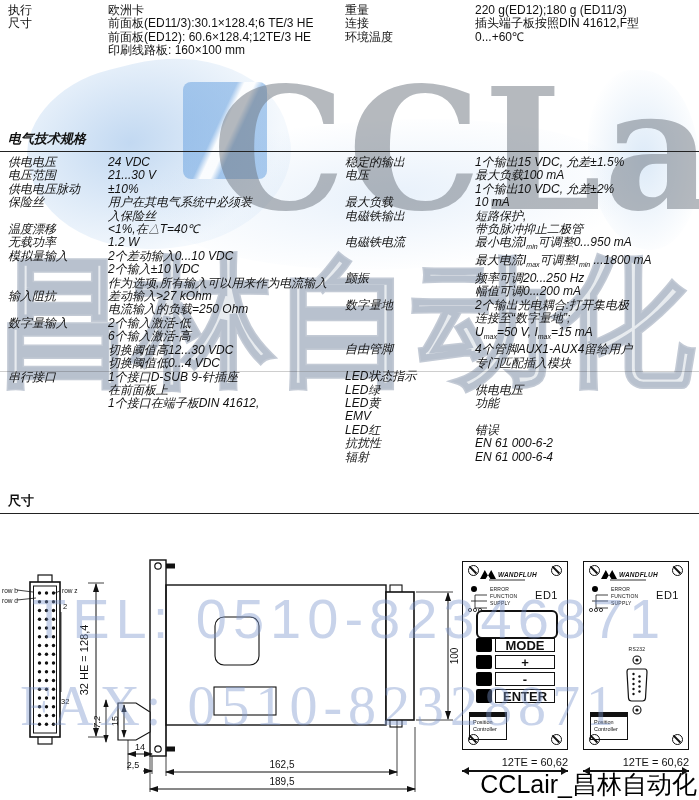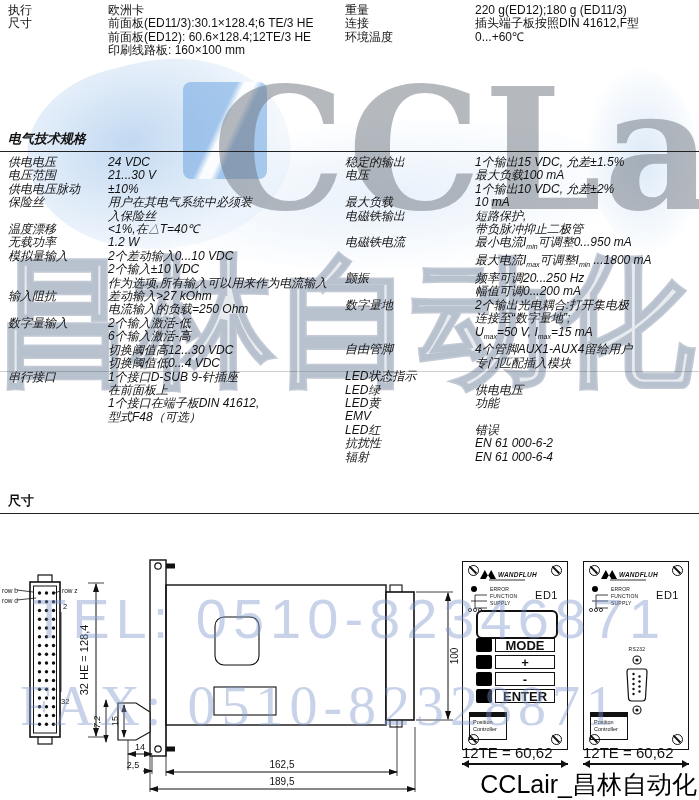--- a/index.html
+++ b/index.html
@@ -59,21 +59,21 @@
   .display{position:absolute;left:13px;top:48px;width:78px;height:25px;border:2px solid #111;border-radius:6px;}
   .btns{position:absolute;left:13px;top:76px;}
   .btn-row{display:flex;align-items:center;margin-bottom:3px;}
   .btn-black{width:16px;height:14px;background:#000;border-radius:2px;margin-right:3px;flex:none;}
   .btn-label{width:60px;height:14px;border:1.5px solid #111;border-radius:0;font-size:13px;font-weight:700;
              text-align:center;line-height:14px;box-sizing:border-box;}
   .pc-box{position:absolute;left:6px;top:150px;width:38px;height:28px;border:1.5px solid #111;border-top:5px solid #111;
           box-sizing:border-box;font-size:5.5px;line-height:6.5px;padding:2px 0 0 3px;}
   .rs232-label{position:absolute;left:0;width:106px;text-align:center;top:84px;font-size:5px;letter-spacing:.3px;}
   .dsub-wrap{position:absolute;left:0;top:93px;width:106px;text-align:center;}
-  .dim12{position:absolute;top:232px;width:106px;text-align:left;font-size:15px;}
+  .dim12{position:absolute;top:244px;width:106px;text-align:right;font-size:11px;}
   #dimA{left:462px;} #dimB{left:583px;}
   .dimline{position:relative;height:1.5px;background:#111;margin-top:2px;}
   .dimline::before{content:"";position:absolute;left:0;top:-3px;border:4px solid transparent;border-right:7px solid #111;border-left:0;}
   .dimline::after{content:"";position:absolute;right:0;top:-3px;border:4px solid transparent;border-left:7px solid #111;border-right:0;}
 </style>
 </head>
 <body>
 
 <div class="page">
 
@@ -220,21 +220,20 @@
             </div>
           </div>
           <div class="spec-row">
             <div class="spec-label">
               <div>串行接口</div>
             </div>
             <div class="spec-value">
               <div>1个接口D-SUB 9-针插座</div>
               <div>在前面板上</div>
               <div>1个接口在端子板DIN 41612,</div>
-              <div>型式F48（可选）</div>
             </div>
           </div>
         </div>
       <div class="col-right">
           <div class="spec-row">
             <div class="spec-label">
               <div>稳定的输出</div>
               <div>电压</div>
             </div>
             <div class="spec-value">

